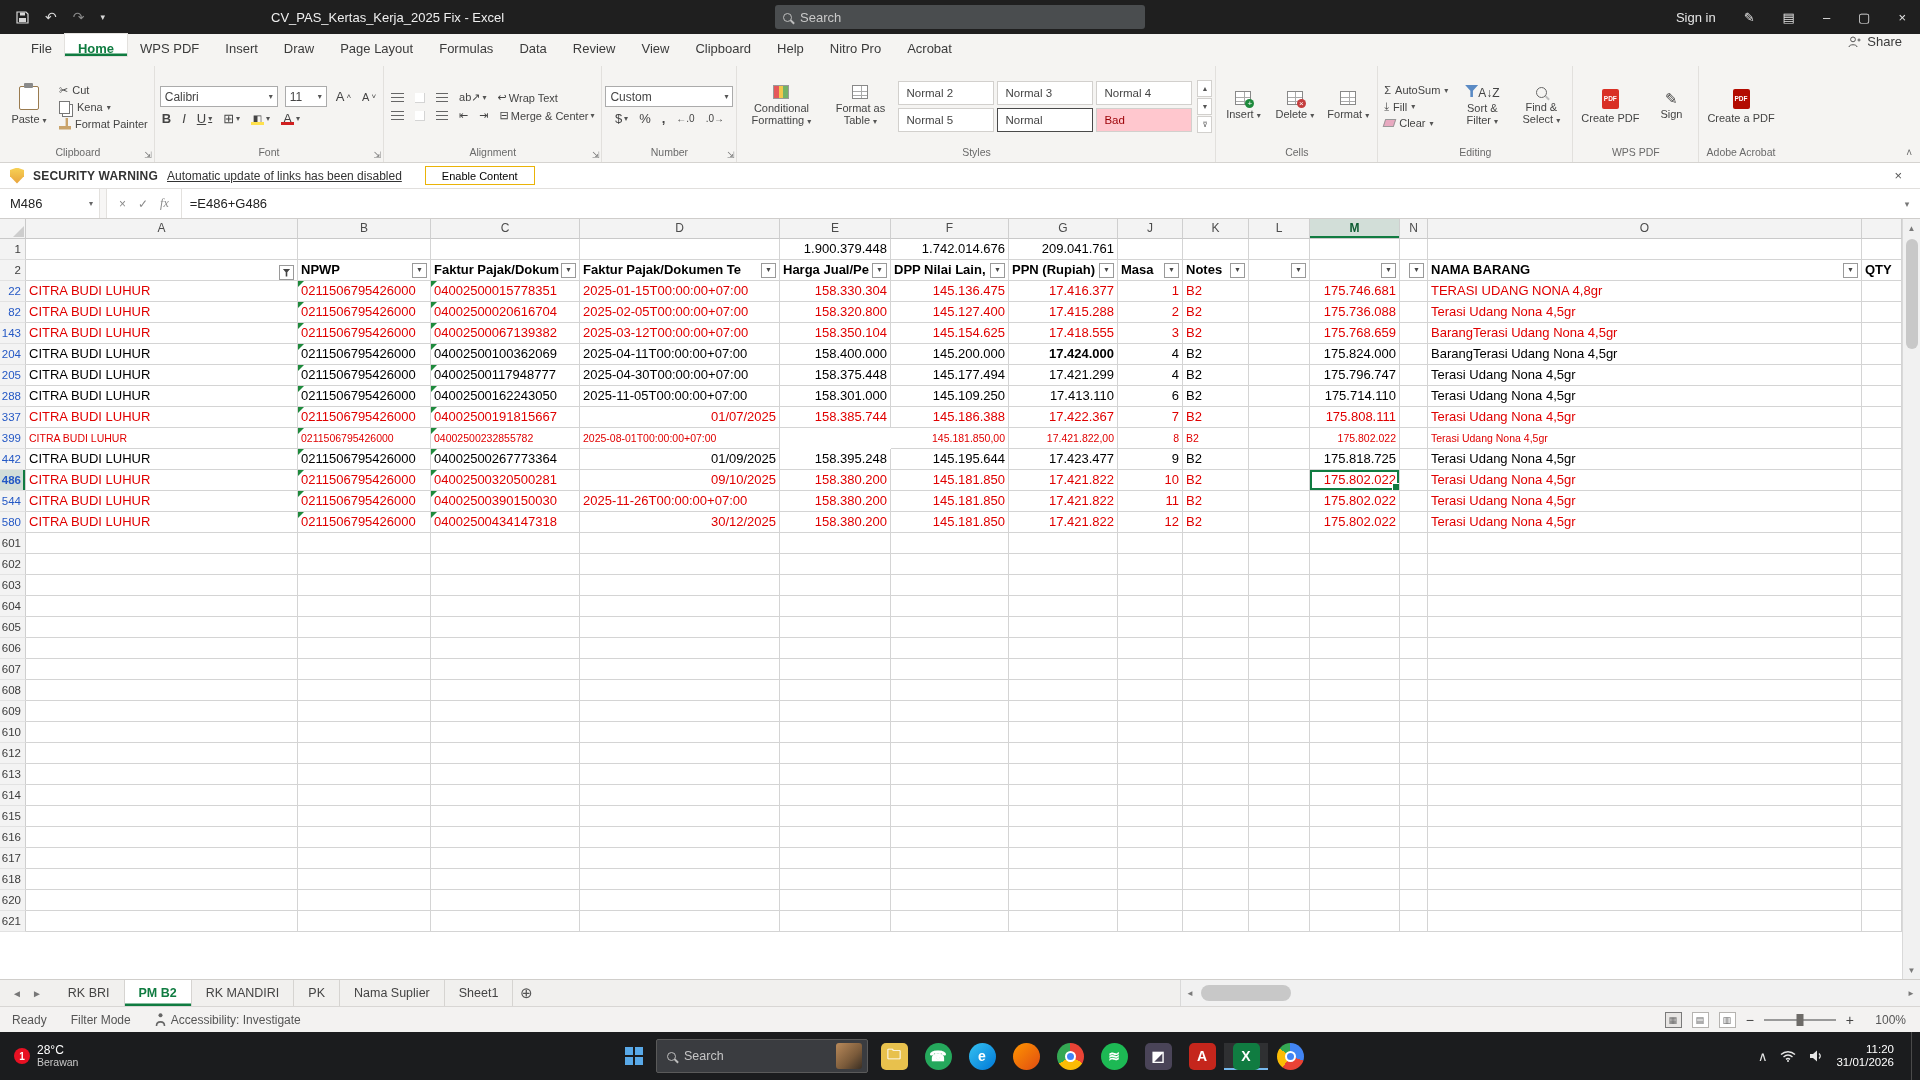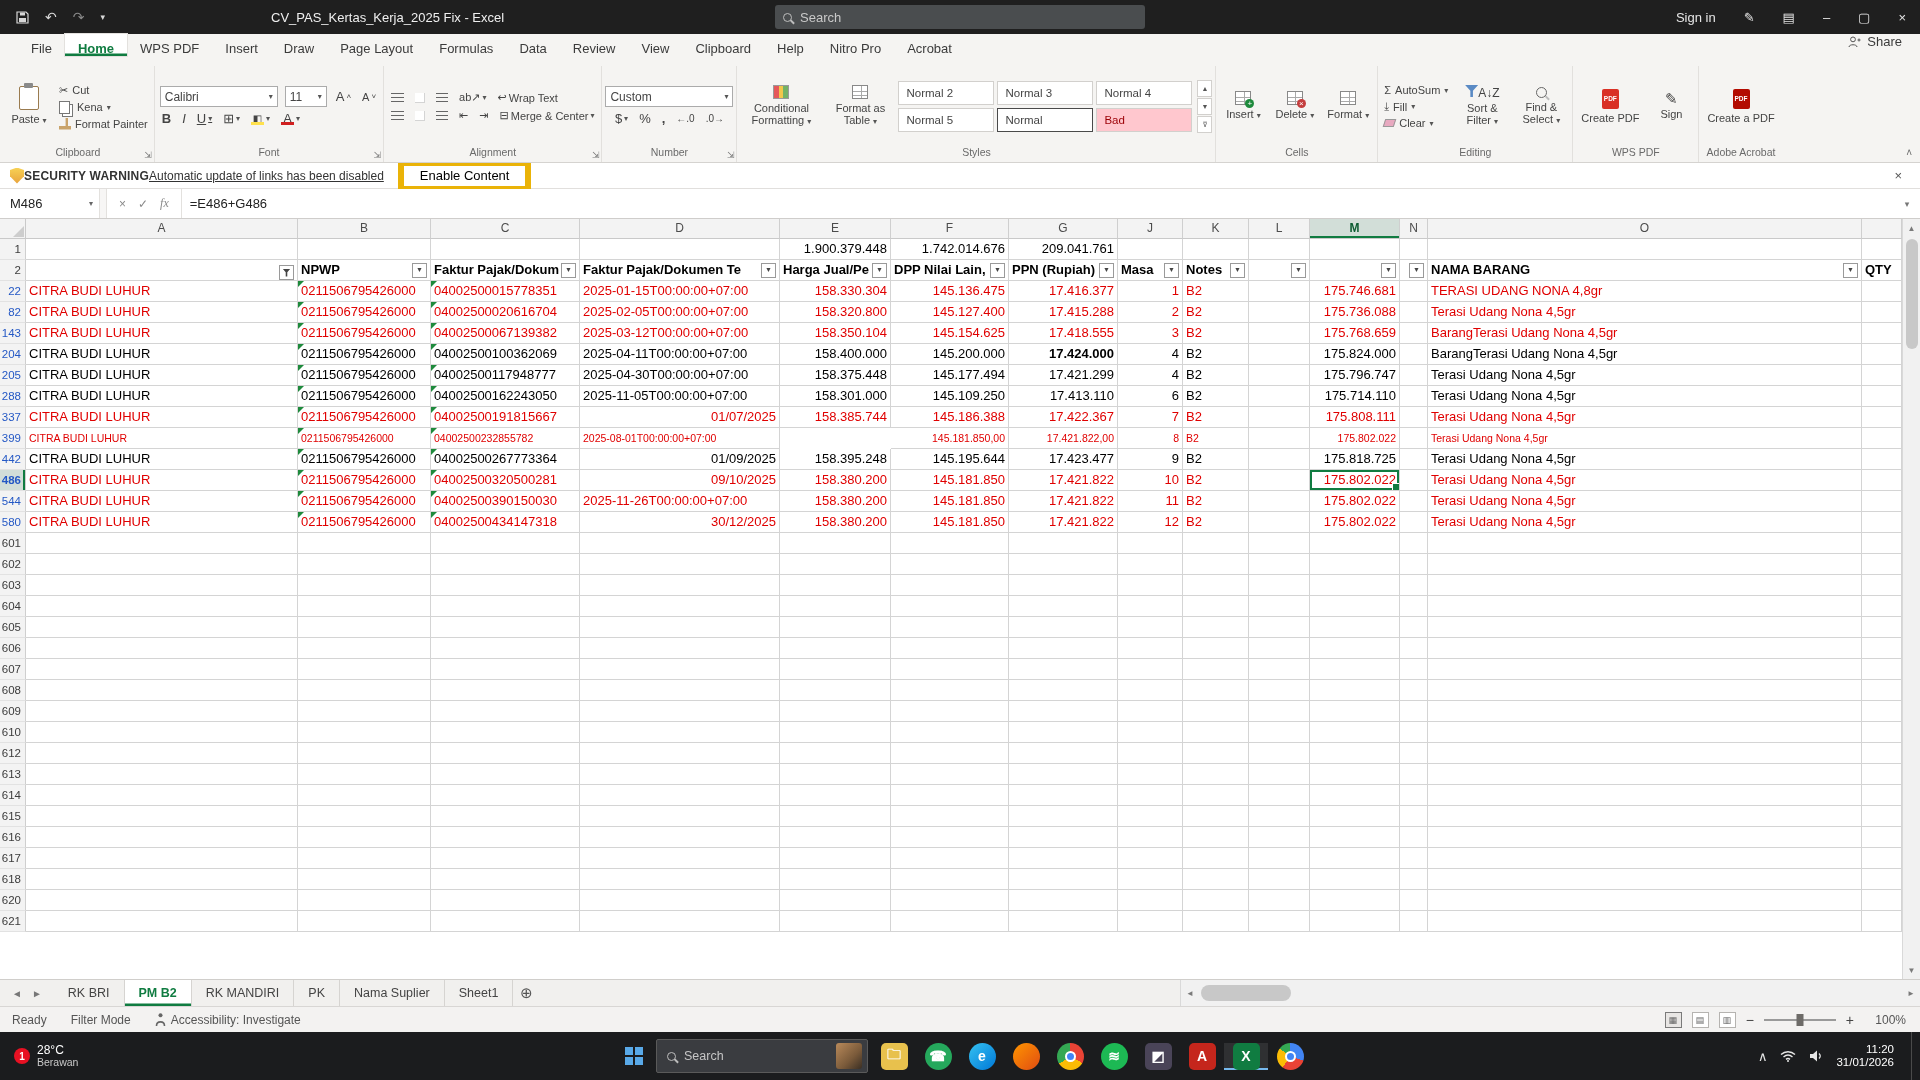--- a/index.html
+++ b/index.html
@@ -60,25 +60,25 @@
 .pdfic{display:inline-block;width:17px;height:20px;background:#d93025;border-radius:2px;color:#fff;font-size:6.5px;font-weight:bold;text-align:center;line-height:20px;}
 .stylegrid{display:grid;grid-template-columns:repeat(3,96px);grid-auto-rows:24px;gap:3px;}
 .stylecell{background:#fff;border:1px solid #d2d0cd;font-size:11.5px;display:flex;align-items:center;padding:0 7px;}
 .stylecell.selected{border:1.5px solid #4a4a4a;font-weight:normal;}
 .stylecell.bad{background:var(--badbg);color:var(--badtx);}
 .galarrows{display:flex;flex-direction:column;gap:1px;margin-left:2px;}
 .galarrows span{width:15px;height:17px;border:1px solid #d2d0cd;background:#fff;font-size:7px;display:flex;align-items:center;justify-content:center;color:#555;}
 .collapse{position:absolute;right:8px;bottom:4px;color:#666;font-size:10px;}
 
 
-.warnbar{height:26px;background:#fff;border-bottom:1px solid #e1dfdd;display:flex;align-items:center;padding:0 10px;font-size:12px;color:#333;flex:none;}
+.warnbar{height:26px;background:#fff;border-bottom:1px solid #e1dfdd;display:flex;align-items:center;gap:9px;padding:0 10px;font-size:12px;color:#333;flex:none;}
 .shield{width:14px;height:16px;background:linear-gradient(#f7d154,#e8a33d);clip-path:polygon(50% 0,100% 15%,100% 55%,50% 100%,0 55%,0 15%);flex:none;}
 .warn-title{font-weight:bold;letter-spacing:.2px;}
 .warn-msg{text-decoration:underline;}
-.enable-btn{border:6px solid #eab308;background:#fff;padding:2.5px 16px;font-size:13px;margin-left:14px;}
+.enable-btn{border:1px solid #eab308;background:#fff;padding:2.5px 16px;font-size:11px;margin-left:14px;}
 .warn-close{margin-left:auto;padding:0 8px;color:#555;font-size:13px;}
 
 
 .fbar{height:30px;background:#fff;border-bottom:1px solid #cfcdcb;display:flex;align-items:stretch;font-size:13px;color:#222;flex:none;}
 .namebox{width:100px;display:flex;align-items:center;padding-left:10px;border-right:1px solid #e3e1de;}
 .namebox .dd{margin-left:auto;padding-right:6px;color:#666;}
 .nbsep{width:7px;border-right:1px solid #e3e1de;background:#f7f6f5;}
 .fxbtns{display:flex;align-items:center;gap:12px;padding:0 12px;color:#8a8a8a;border-right:1px solid #e3e1de;font-size:12px;}
 .ftext{flex:1;display:flex;align-items:center;padding-left:8px;font-family:"Liberation Sans",sans-serif;}
 .fexp{width:26px;display:flex;align-items:center;justify-content:center;color:#777;font-size:9px;}

